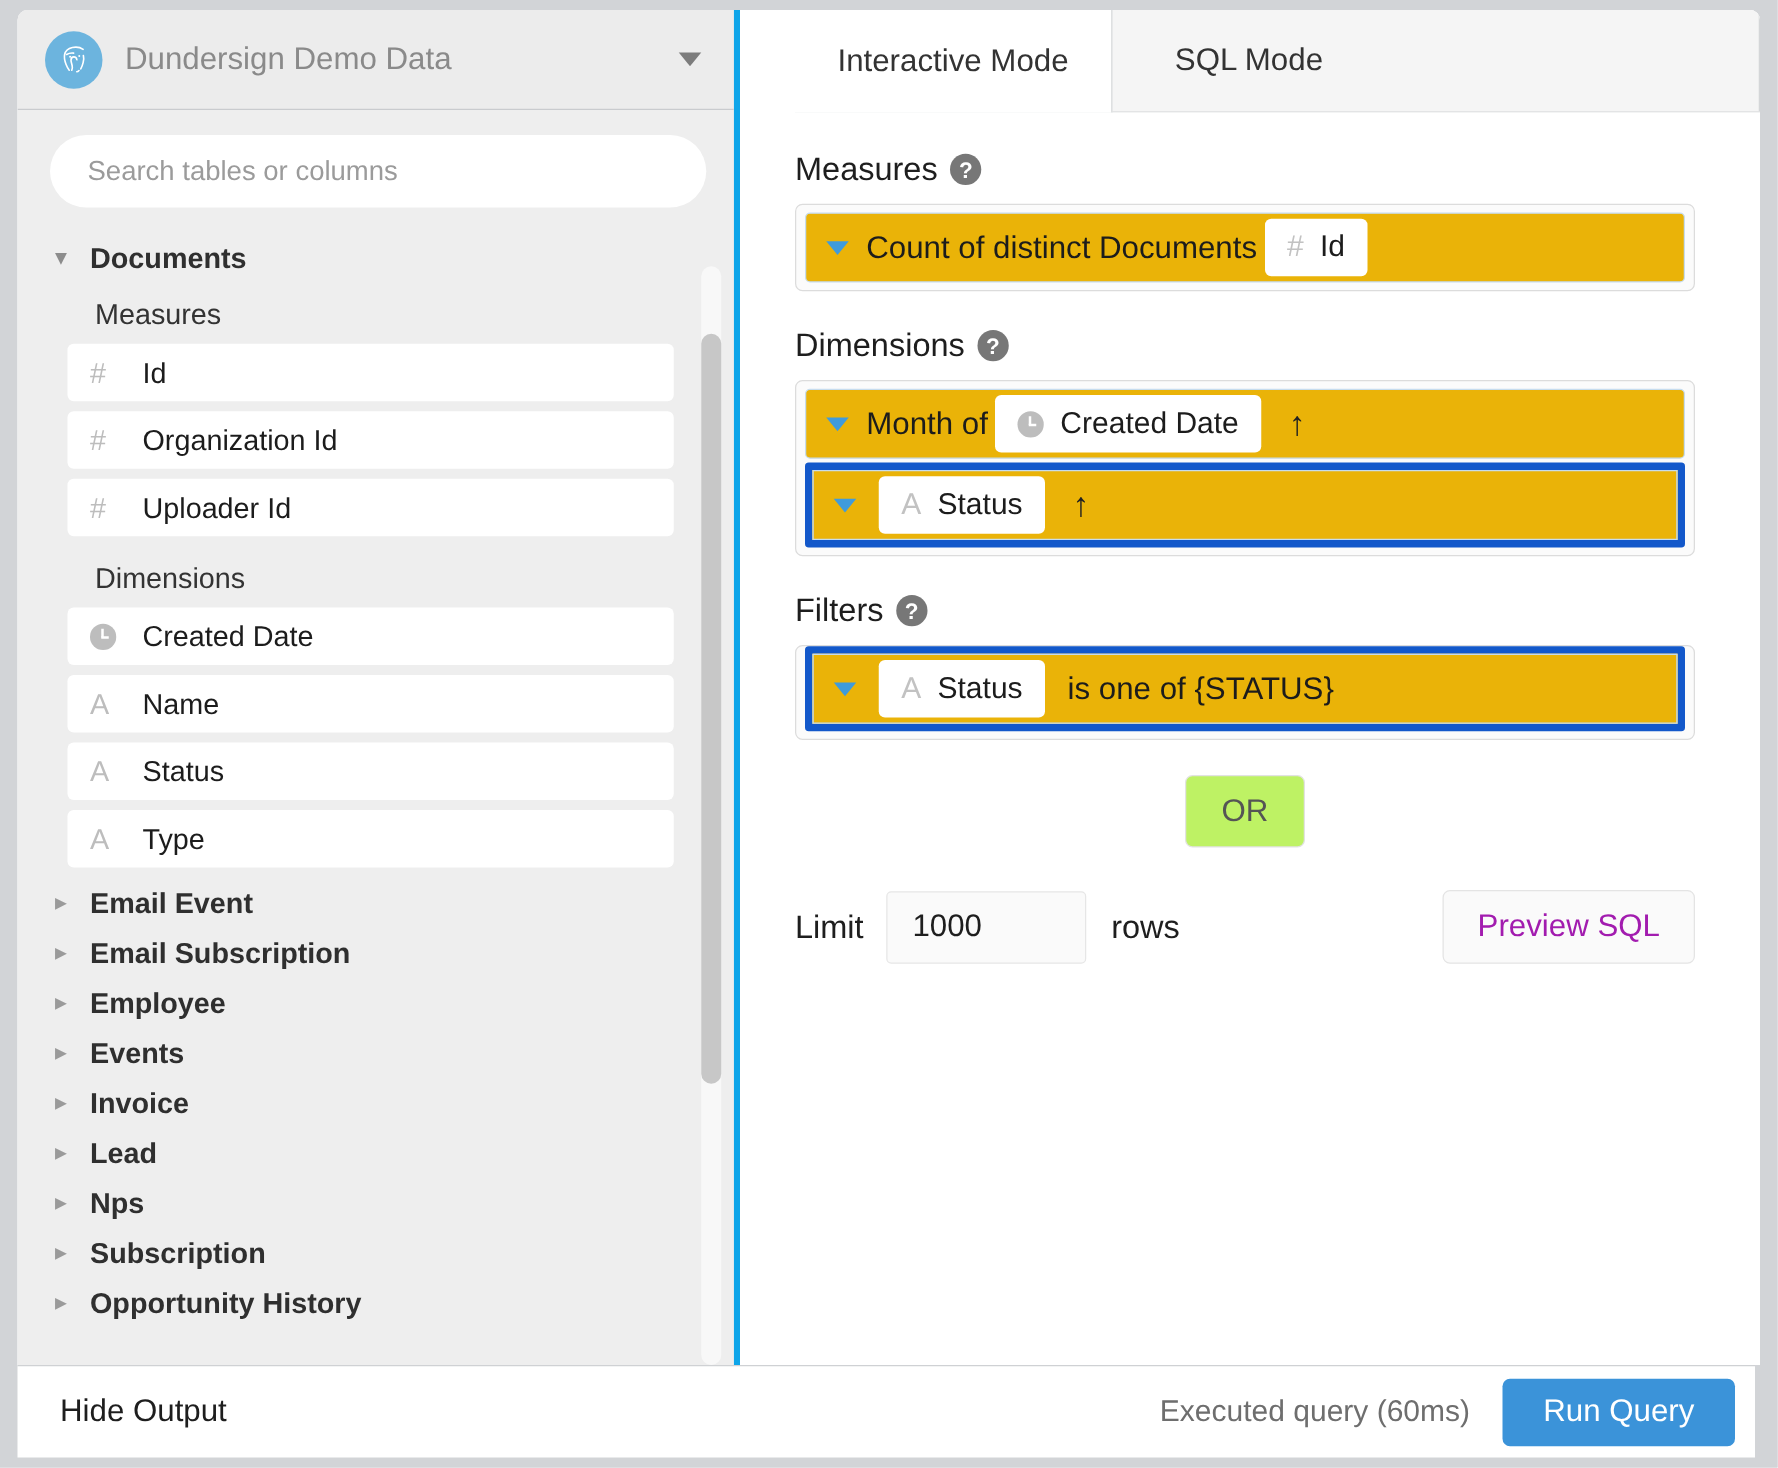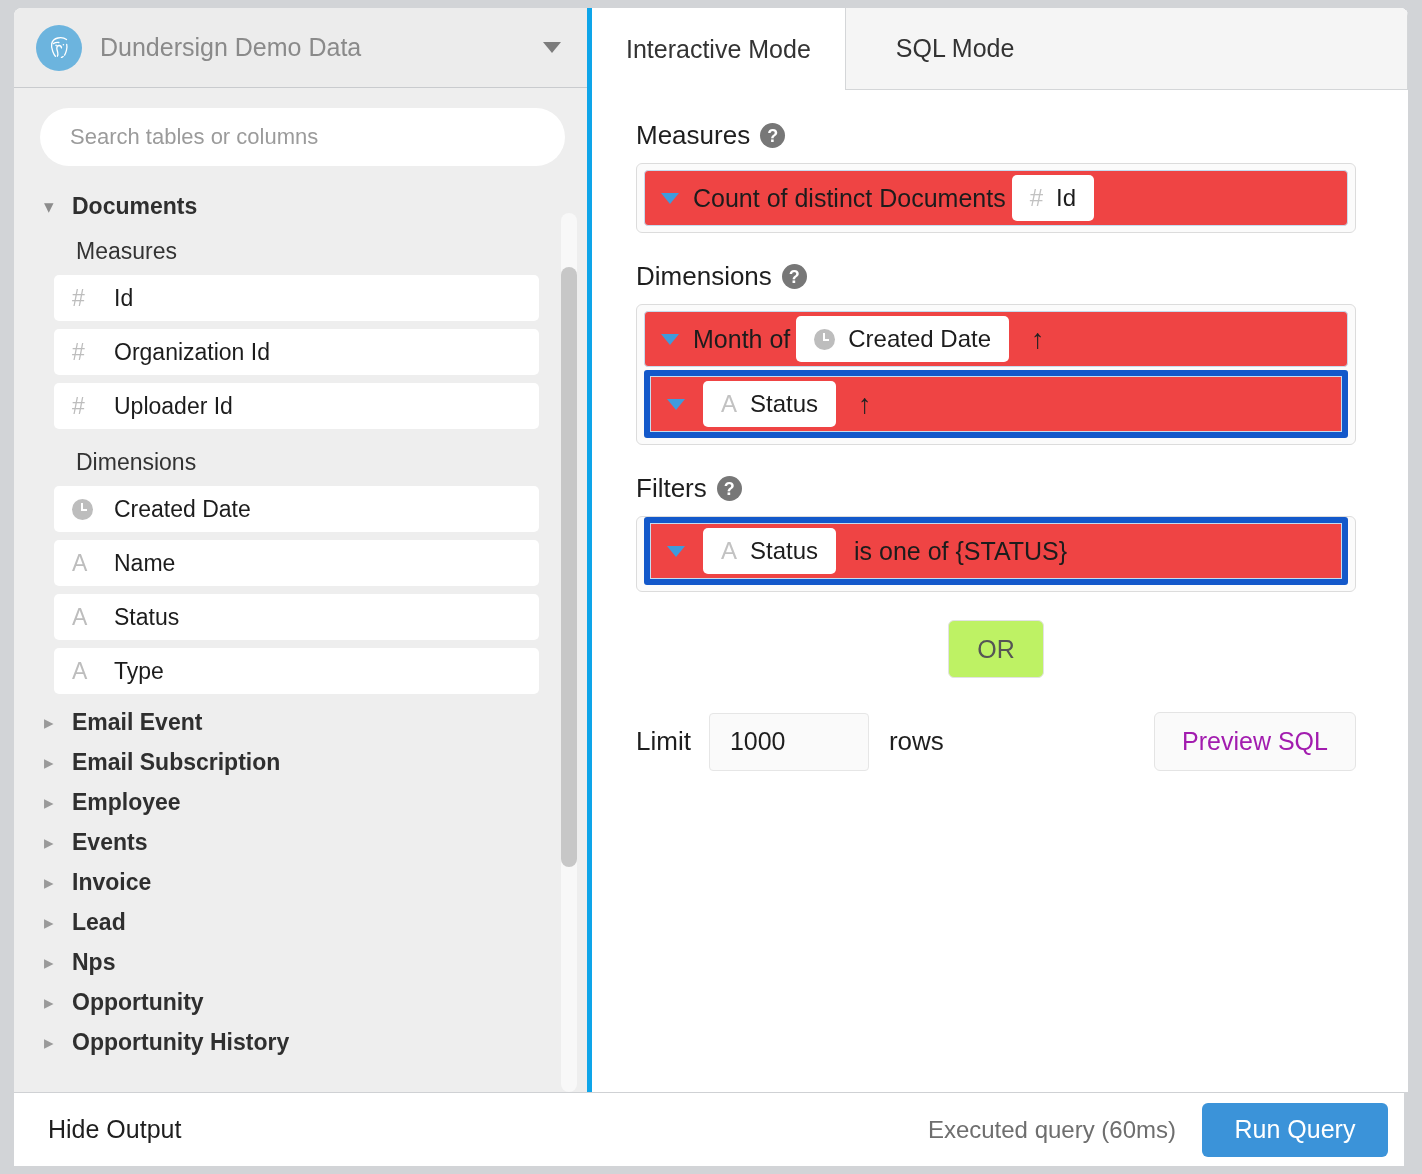--- a/index.html
+++ b/index.html
@@ -232,20 +232,21 @@
     flex-direction: column;
   }
 
   .tabs {
     height: 82px;
     flex: 0 0 82px;
     display: flex;
     align-items: flex-end;
     background: #f5f5f5;
     border-bottom: 1px solid #d4d6d8;
+    margin-left: 44px;
   }
   .tab {
     height: 82px;
     display: flex;
     align-items: center;
     justify-content: center;
     font-size: 25px;
     color: #333;
     padding: 0 34px;
     min-width: 200px;
@@ -296,21 +297,21 @@
     border: 1px solid #dcdcdc;
     border-radius: 6px;
     background: #fbfbfb;
     padding: 6px 7px;
   }
 
   .pill-row {
     display: flex;
     align-items: center;
     height: 56px;
-    background: #ef4444;
+    background: #eab308;
     border: 1px solid #c6dcee;
     border-radius: 4px;
     padding: 0 10px;
     position: relative;
   }
 
   .sel-outline {
     border: 6px solid #1358ca;
     border-radius: 3px;
     padding: 0;
@@ -565,21 +566,21 @@
             <div class="table-row">
               <span class="chev">▸</span>
               <span class="tlabel">Lead</span>
             </div>
             <div class="table-row">
               <span class="chev">▸</span>
               <span class="tlabel">Nps</span>
             </div>
             <div class="table-row">
               <span class="chev">▸</span>
-              <span class="tlabel">Opportunity</span>
+              <span class="tlabel">Subscription</span>
             </div>
             <div class="table-row">
               <span class="chev">▸</span>
               <span class="tlabel">Opportunity History</span>
             </div>
           </div>
         <div class="scroll-track"></div>
         <div class="scroll-thumb"></div>
       </div>
 

